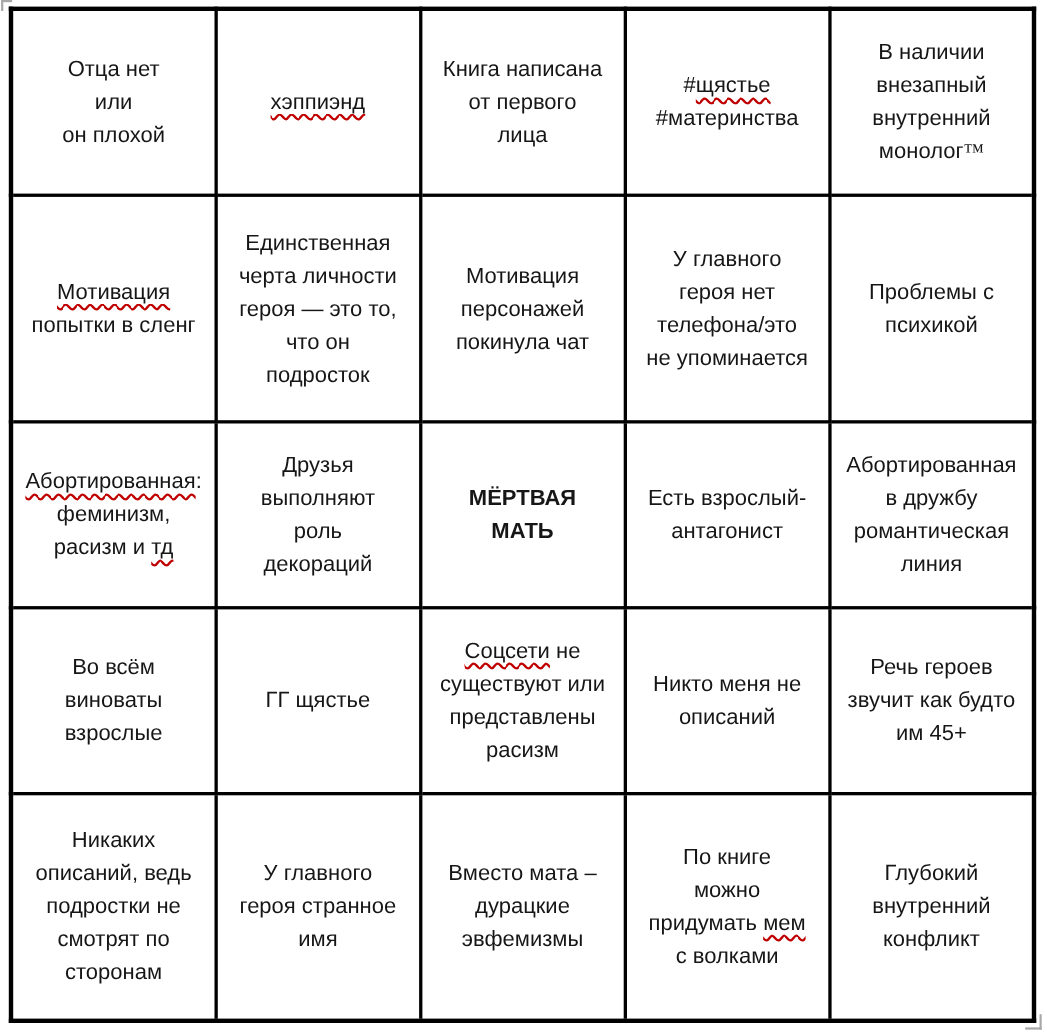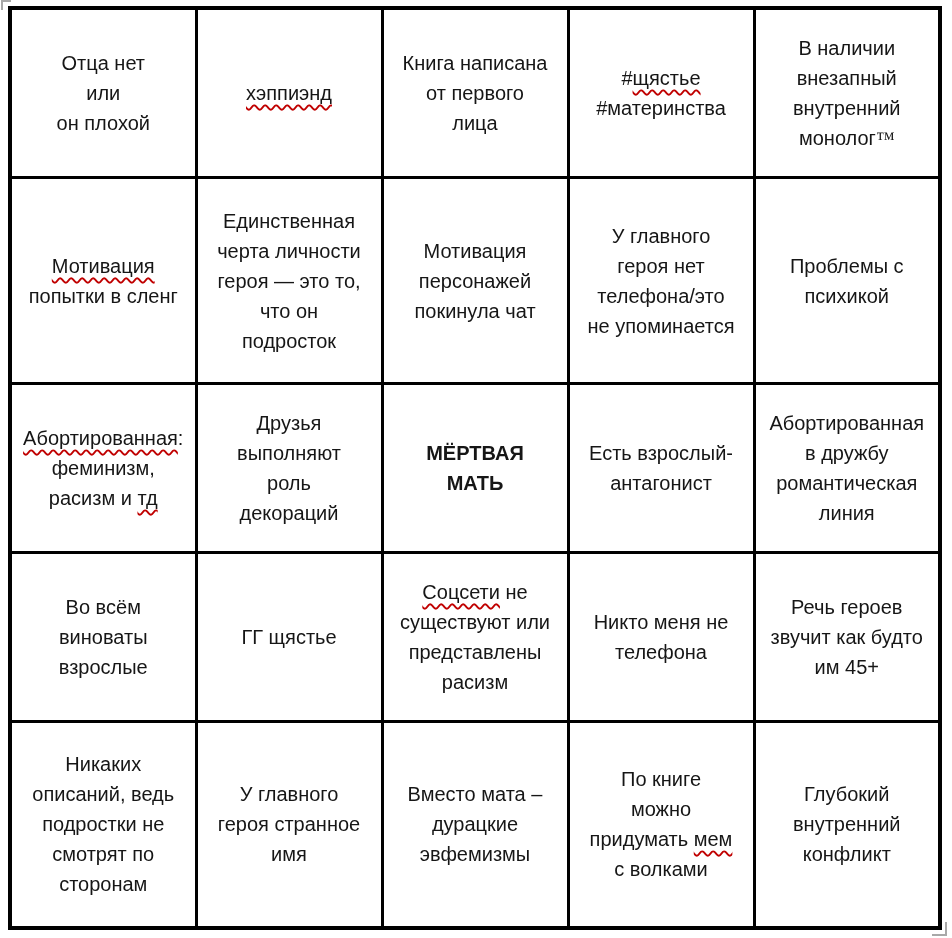--- a/index.html
+++ b/index.html
@@ -122,21 +122,21 @@
         <tr>
           <td><span class="">Во всём
 виноваты
 взрослые</span></td>
           <td><span class="">ГГ щястье</span></td>
           <td><span class="sq">Соцсети</span><span class=""> не
 существуют или
 представлены
 расизм</span></td>
           <td><span class="">Никто меня не
-телефона</span></td>
+описаний</span></td>
           <td><span class="">Речь героев
 звучит как будто
 им 45+</span></td>
         </tr>
         <tr>
           <td><span class="">Никаких
 описаний, ведь
 подростки не
 смотрят по
 сторонам</span></td>

